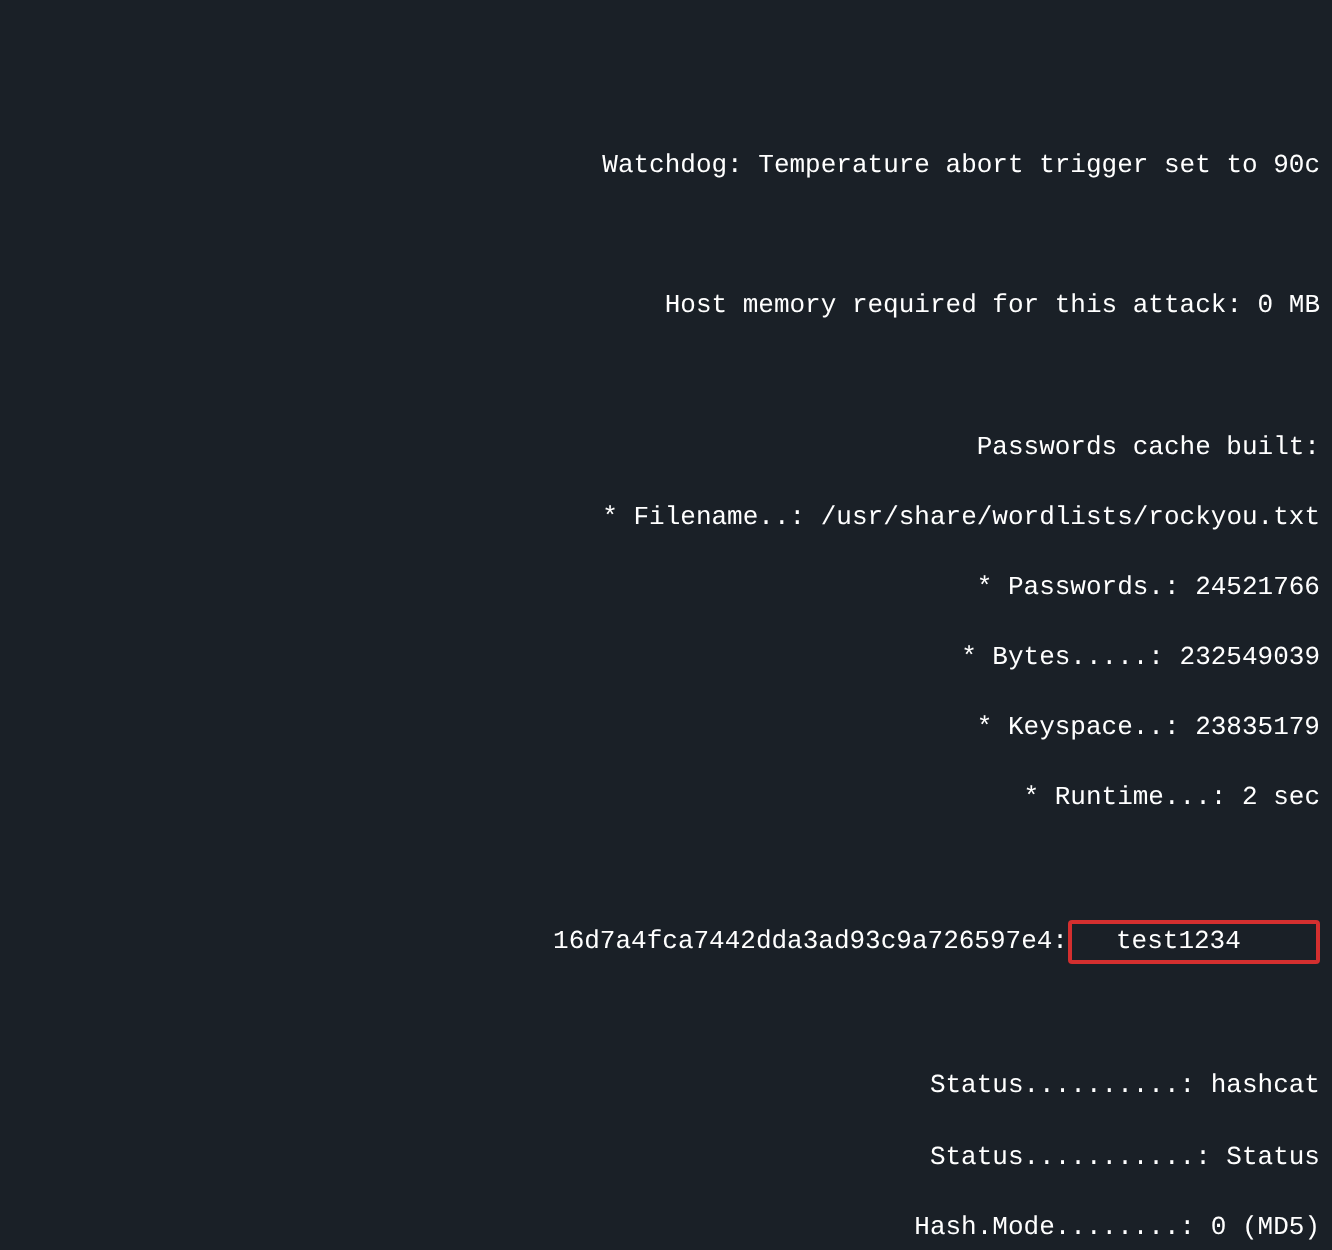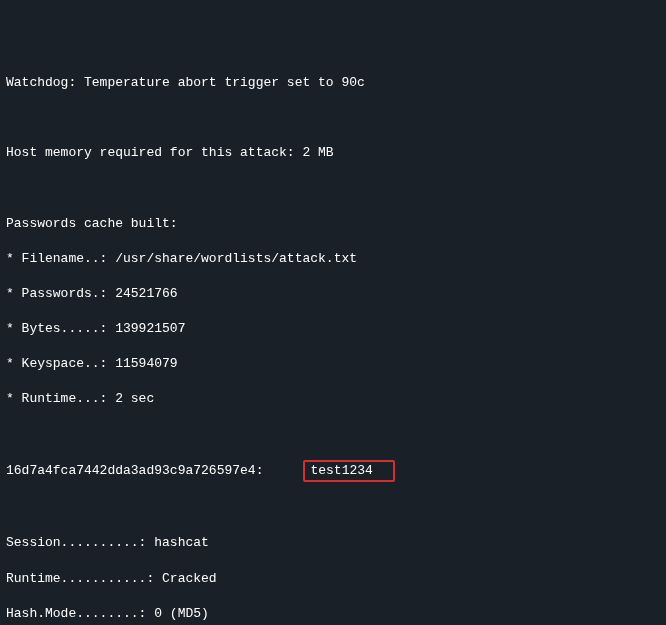--- a/index.html
+++ b/index.html
@@ -14,49 +14,49 @@
       font-size: 13px;
       line-height: 1.35;
       padding: 4px 6px;
       width: 666px;
       height: 625px;
       white-space: pre;
       overflow: hidden;
     }
     .line {
       display: block;
+      text-align: right;
     }
     .highlight {
       border: 2px solid #d32f2f;
-      padding: 0px 5px;
+      padding: 0px 22px;
       display: inline-block;
       border-radius: 2px;
-      margin-left: 40px;
     }
   </style>
 </head>
 <body>
 
 
 
 <span class="line">Watchdog: Temperature abort trigger set to 90c</span>
 <span class="line"> </span>
-<span class="line">Host memory required for this attack: 2 MB</span>
+<span class="line">Host memory required for this attack: 0 MB</span>
 <span class="line"> </span>
 <span class="line">Passwords cache built:</span>
-<span class="line">* Filename..: /usr/share/wordlists/attack.txt</span>
+<span class="line">* Filename..: /usr/share/wordlists/rockyou.txt</span>
 <span class="line">* Passwords.: 24521766</span>
-<span class="line">* Bytes.....: 139921507</span>
-<span class="line">* Keyspace..: 11594079</span>
+<span class="line">* Bytes.....: 232549039</span>
+<span class="line">* Keyspace..: 23835179</span>
 <span class="line">* Runtime...: 2 sec</span>
 <span class="line"> </span>
 <span class="line"><span>16d7a4fca7442dda3ad93c9a726597e4:</span><span class="highlight">test1234  </span></span>
 <span class="line"> </span>
-<span class="line">Session..........: hashcat</span>
-<span class="line">Runtime...........: Cracked</span>
+<span class="line">Status..........: hashcat</span>
+<span class="line">Status...........: Status</span>
 <span class="line">Hash.Mode........: 0 (MD5)</span>
 
 
 
 
 
 
 
 
 

